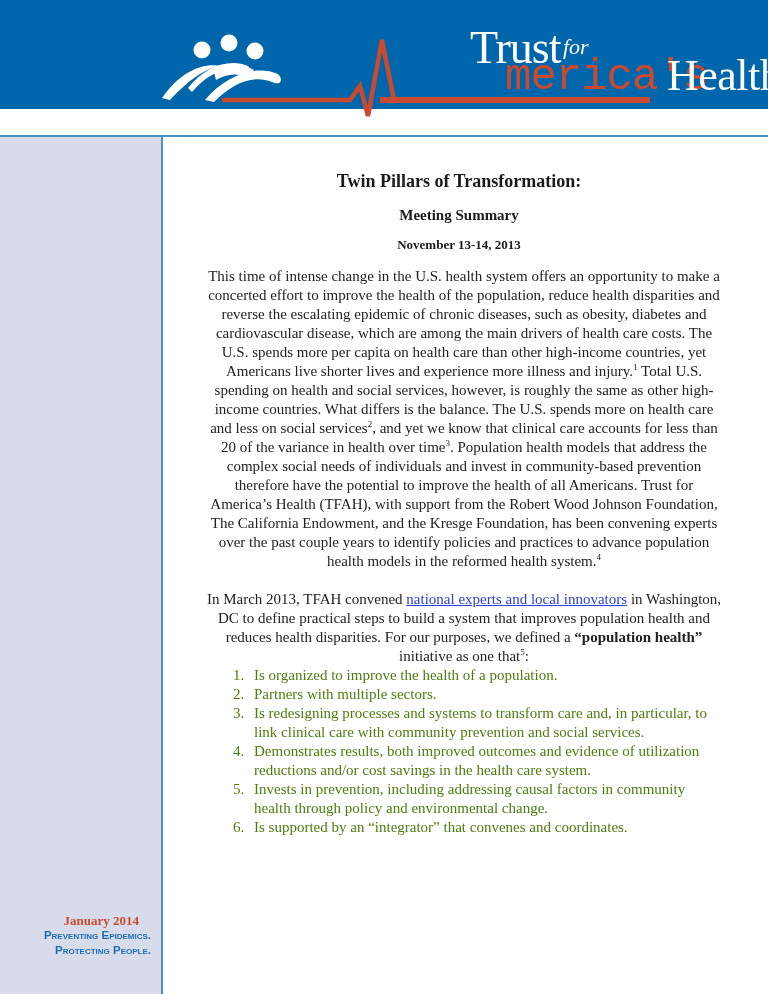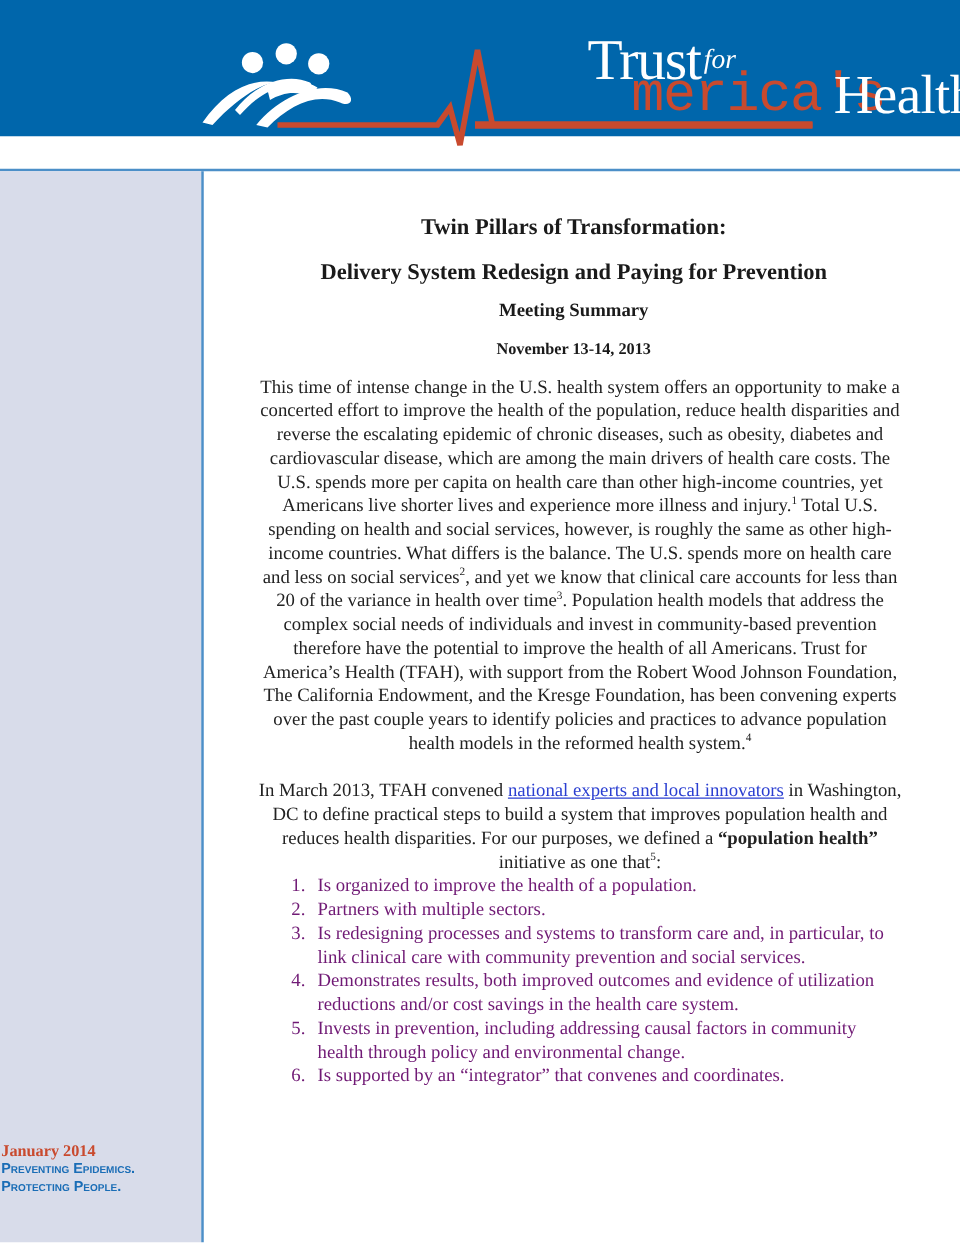--- a/index.html
+++ b/index.html
@@ -46,21 +46,21 @@
     }
     .sidebar {
       position: absolute; left: 0; top: 137px; width: 161px; height: 857px;
       background: #d8dcea;
     }
     .sidebar-line {
       position: absolute; left: 161px; top: 137px; width: 2px; height: 857px;
       background: #4c8fc8;
     }
     .sidebar-foot {
-      position: absolute; right: 617px; top: 913px; width: 150px;
+      position: absolute; right: 617px; top: 913px; text-align: right; width: 150px;
     }
     .sidebar-date {
       font-family: "Liberation Serif", serif; font-weight: bold; color: #c94a2e;
       font-size: 13px; line-height: 15px; margin-right: 12px;
     }
     .sidebar-tag {
       font-family: "Liberation Sans", sans-serif; font-weight: bold; color: #1a6db6;
       font-variant: small-caps; font-size: 11.5px; line-height: 15px;
     }
     .sidebar-tag.l2 { margin-right: 0; }
@@ -73,21 +73,21 @@
     .t3 { font-weight: bold; font-size: 15px; line-height: 18px; margin: 0 0 13px 0; }
     .t4 { font-weight: bold; font-size: 13px; line-height: 16px; margin: 0 0 14px 0; }
     .t5 { font-weight: bold; font-size: 13px; line-height: 16px; margin: 0 0 13px 0; }
     p.body {
       font-size: 15px; line-height: 19px; margin: 0; color: #222; text-align: center;
     }
     p.body.p2 { margin-top: 19px; }
     sup { font-size: 9px; line-height: 0; vertical-align: super; }
     a.link { color: #2b3fd1; text-decoration: underline; }
     ol.criteria {
-      margin: 0; padding: 0 0 0 44px; font-size: 15px; line-height: 19px; color: #701a75;
+      margin: 0; padding: 0 0 0 44px; font-size: 15px; line-height: 19px; color: #4d7c0f;
     }
     ol.criteria li { padding-left: 6px; }
   </style>
 </head>
 <body>
 
 <div class="header">
   <div class="logo">
     <svg width="520" height="135" viewBox="0 0 520 135">
 
@@ -116,21 +116,20 @@
 <div class="sidebar-line"></div>
 <div class="sidebar-foot">
   <div class="sidebar-date">January 2014</div>
   <div class="sidebar-tag">Preventing Epidemics.</div>
   <div class="sidebar-tag l2">Protecting People.</div>
 </div>
 
 <div class="main">
   <div class="title-block">
     <div class="t1">Twin Pillars of Transformation:</div>
-    <div class="t2">Delivery System Redesign and Paying for Prevention</div>
     <div class="t3">Meeting Summary</div>
     <div class="t4">November 13-14, 2013</div>
   </div>
 
   <p class="body"><span>This time of intense change in the U.S. health system offers an opportunity to make a concerted effort to improve the health of the population, reduce health disparities and reverse the escalating epidemic of chronic diseases, such as obesity, diabetes and cardiovascular disease, which are among the main drivers of health care costs. The U.S. spends more per capita on health care than other high-income countries, yet Americans live shorter lives and experience more illness and injury.</span><sup>1</sup><span> Total U.S. spending on health and social services, however, is roughly the same as other high-income countries. What differs is the balance. The U.S. spends more on health care and less on social services</span><sup>2</sup><span>, and yet we know that clinical care accounts for less than 20 of the variance in health over time</span><sup>3</sup><span>. Population health models that address the complex social needs of individuals and invest in community-based prevention therefore have the potential to improve the health of all Americans. Trust for America’s Health (TFAH), with support from the Robert Wood Johnson Foundation, The California Endowment, and the Kresge Foundation, has been convening experts over the past couple years to identify policies and practices to advance population health models in the reformed health system.</span><sup>4</sup></p>
 
   <p class="body p2"><span>In March 2013, TFAH convened </span><a class="link">national experts and local innovators</a><span> in Washington, DC to define practical steps to build a system that improves population health and reduces health disparities. For our purposes, we defined a </span><b>“population health”</b><span> initiative as one that</span><sup>5</sup><span>:</span></p>
 
   <ol class="criteria">
     <li>Is organized to improve the health of a population.</li>

